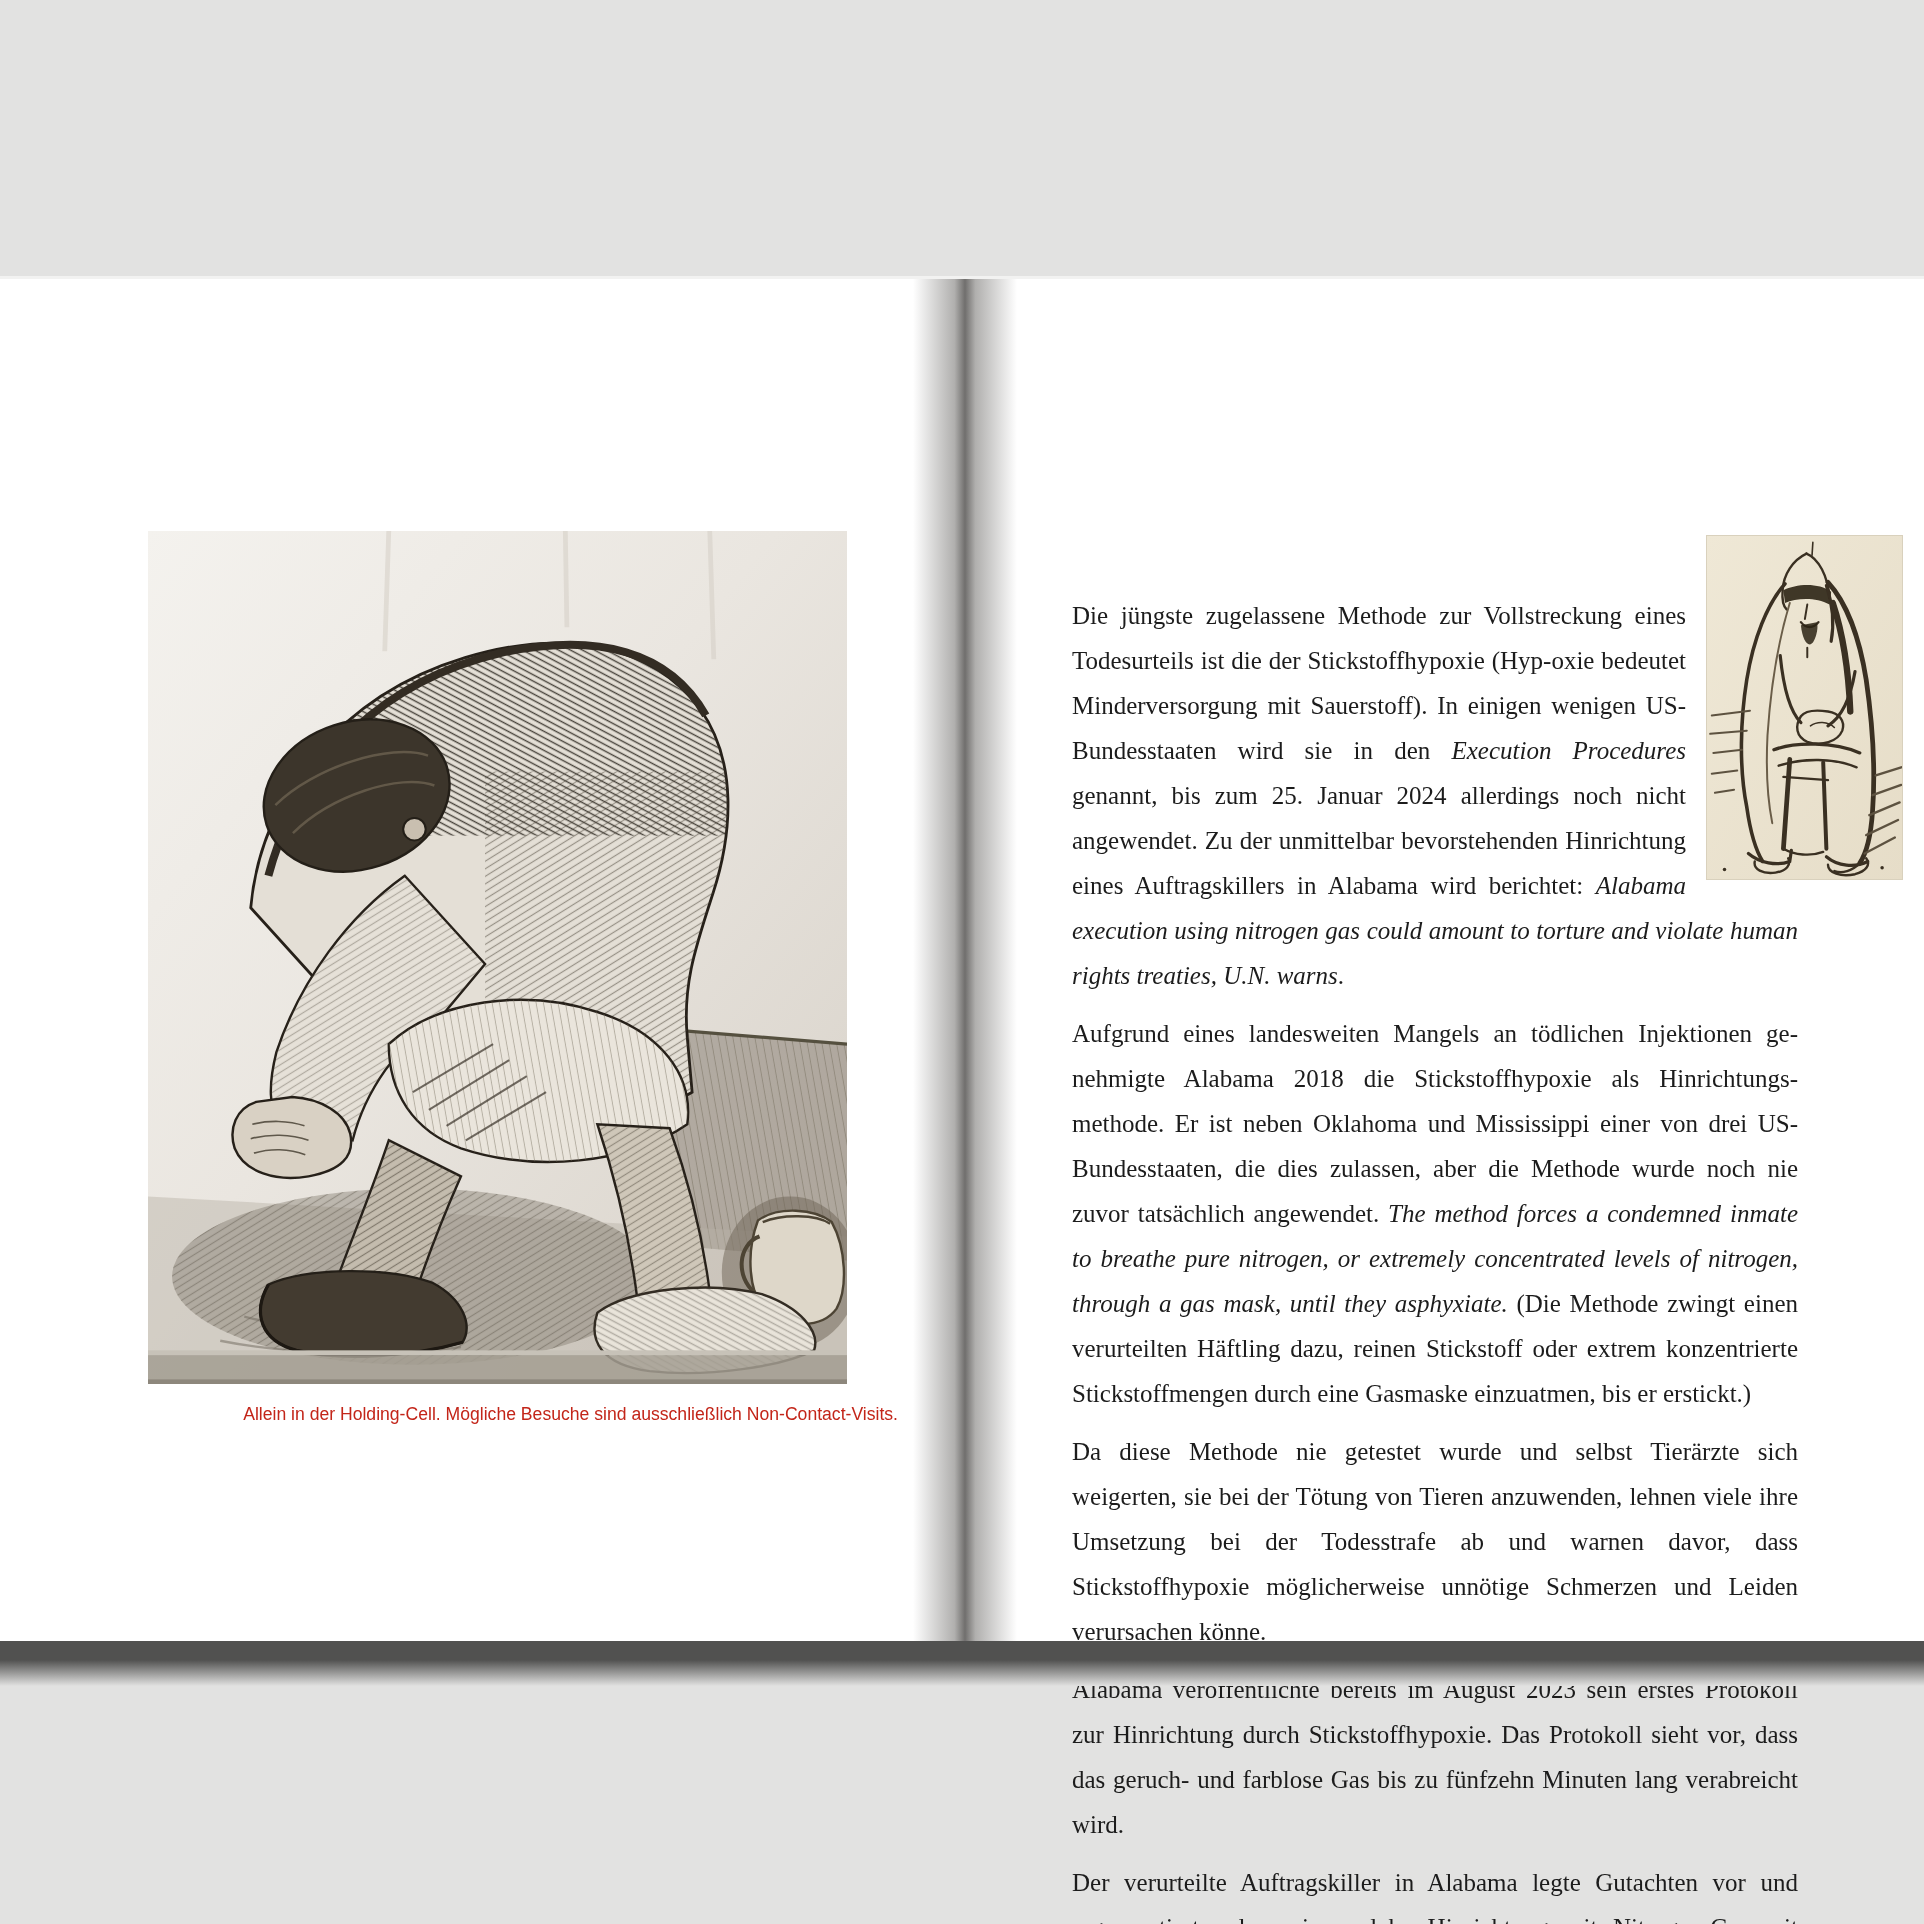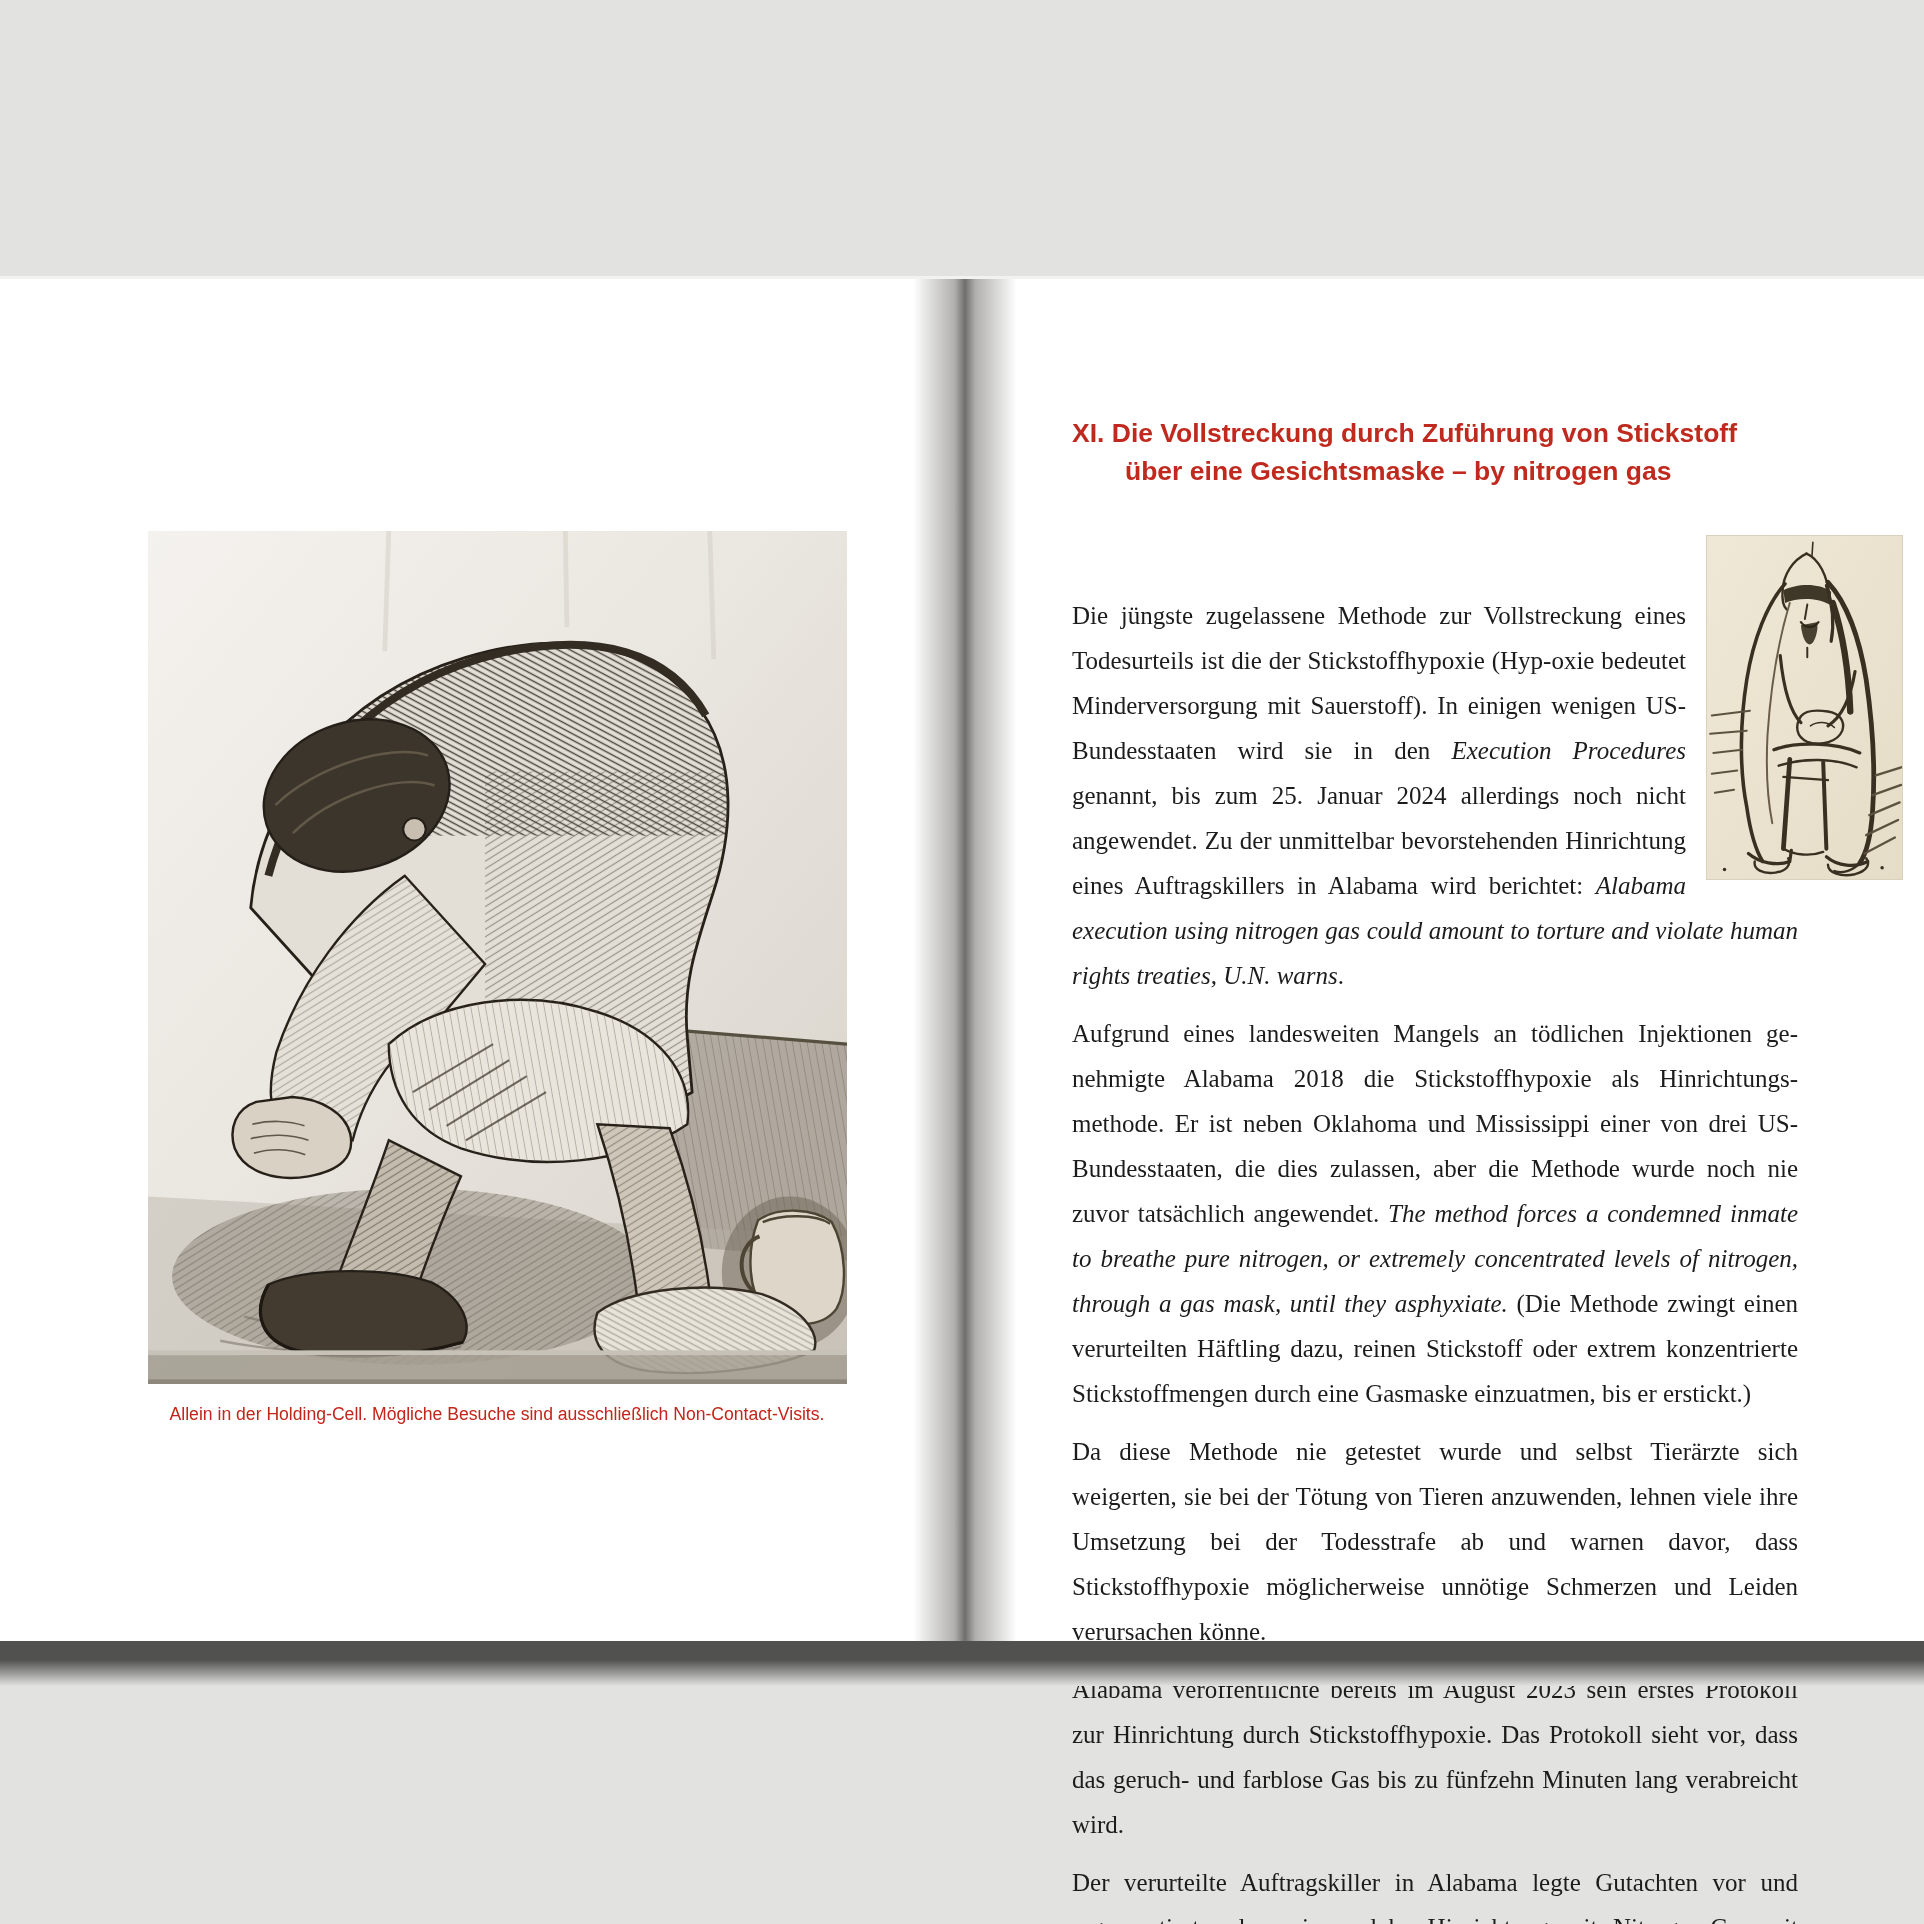--- a/index.html
+++ b/index.html
@@ -18,21 +18,21 @@
   .bottom-fade{position:absolute;left:0;top:1660px;width:1925px;height:26px;
     background:linear-gradient(180deg,var(--bottom-band),var(--bg));}
 
   .page{position:absolute;top:0;height:1362px;}
   .page-left{left:0;width:950px;}
   .page-right{left:980px;width:945px;}
 
   
   .artwork{position:absolute;left:148px;top:252px;width:699px;height:853px;}
   .artwork svg{display:block;width:100%;height:100%;}
-  .caption{position:absolute;left:96px;top:1123px;width:802px;text-align:center;
+  .caption{position:absolute;left:96px;top:1123px;width:802px;text-align:right;
     color:var(--caption-red);font-size:17.6px;line-height:24px;white-space:nowrap;}
 
   
   .heading{position:absolute;left:92px;top:135px;width:802px;color:var(--accent-red);
     font-weight:bold;font-size:26.5px;line-height:38px;}
   .heading .l2{padding-left:53px;}
   .heading span{display:block;white-space:nowrap;}
   .subheading{position:absolute;left:92px;top:253px;width:642px;color:var(--accent-red);
     font-weight:bold;font-size:24px;white-space:nowrap;}
   .bodytext{position:absolute;left:92px;top:314px;width:726px;
@@ -143,24 +143,20 @@
 
         <rect x="0" y="1022" width="871" height="6" fill="#c7c2b8"></rect>
         <rect x="0" y="1028" width="871" height="30" fill="#a39d92" opacity="0.85"></rect>
         <rect x="0" y="1058" width="871" height="6" fill="#8d877c"></rect>
       </svg>
     </figure>
     <div class="caption">Allein in der Holding-Cell. Mögliche Besuche sind ausschließlich Non-Contact-Visits.</div>
   </div>
 
   <div class="page page-right">
-    <h1 class="heading">
-      <span class="l1">XI. Die Vollstreckung durch Zuführung von Stickstoff</span>
-      <span class="l2">über eine Gesichtsmaske – by nitrogen gas</span>
-    </h1>
 
     <div class="bodytext">
       <div class="sketch-spacer"></div>
       <figure class="sketch">
         <svg viewBox="0 0 245 430" preserveAspectRatio="none" aria-hidden="true">
           <defs>
             <linearGradient id="pap" x1="0" y1="0" x2="1" y2="1">
               <stop offset="0" stop-color="#efe8d6"></stop>
                 <stop offset="1" stop-color="#e6ddc8"></stop>
             </linearGradient>

